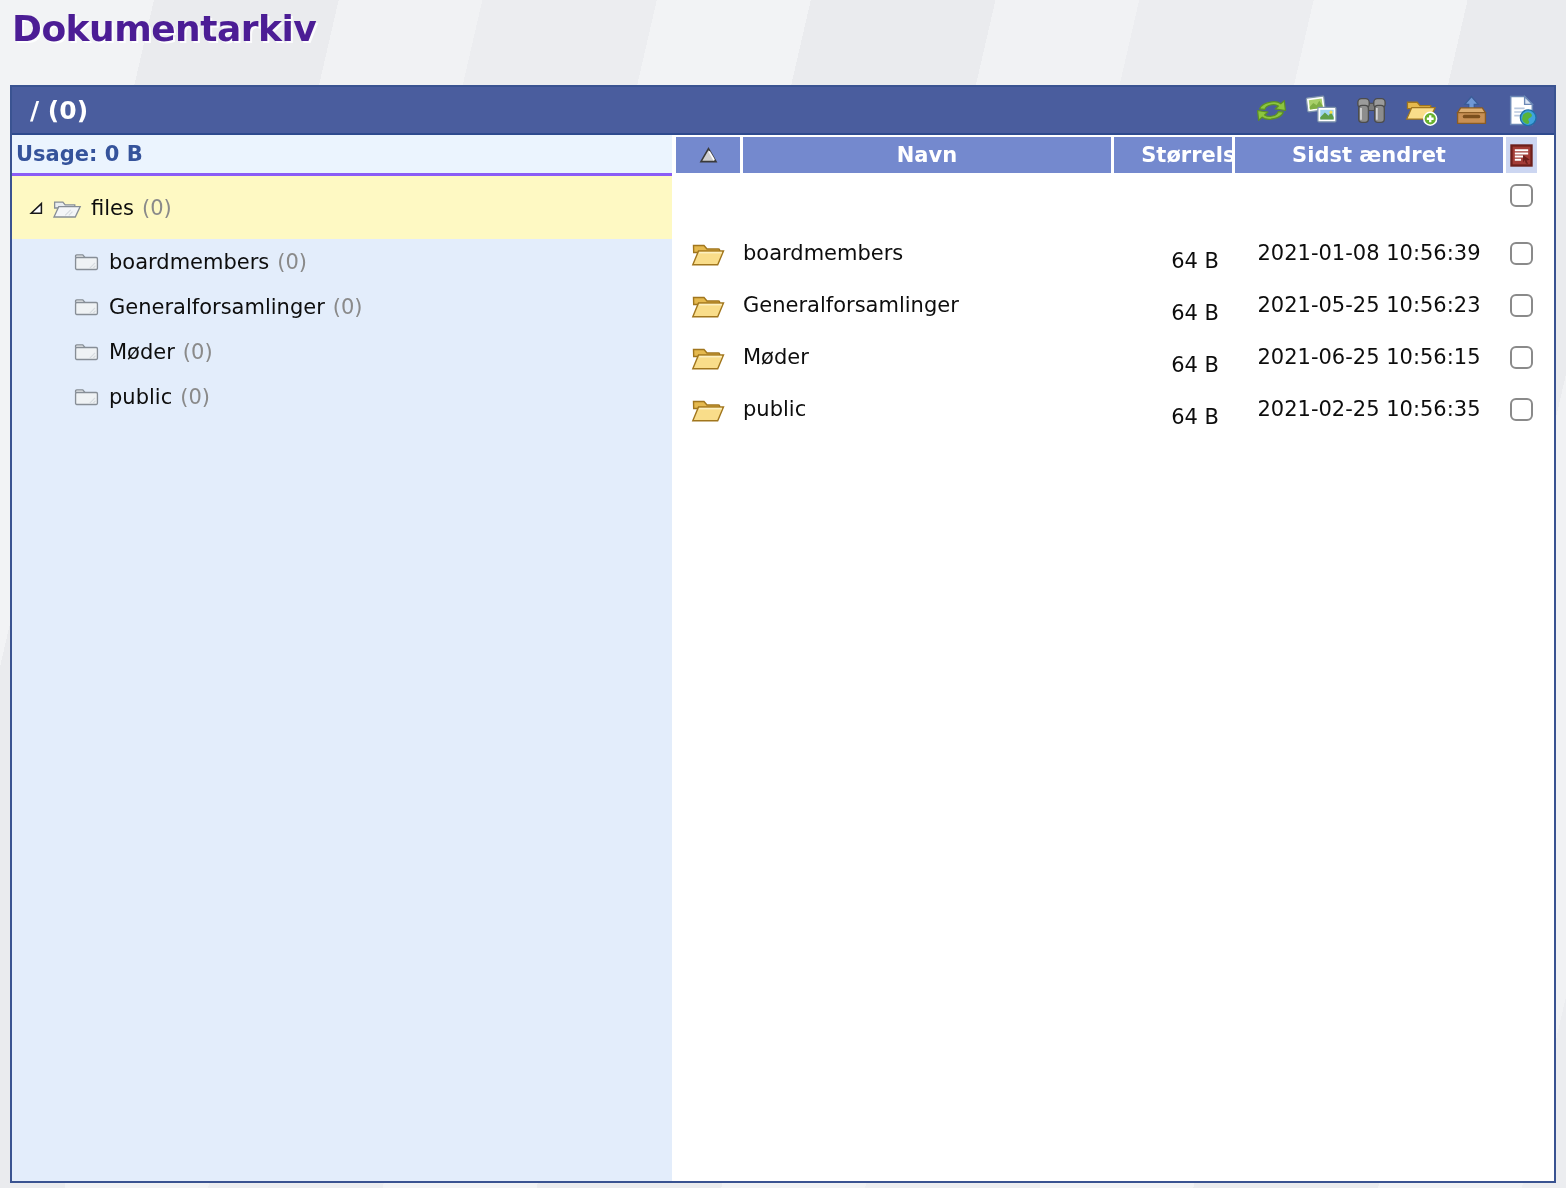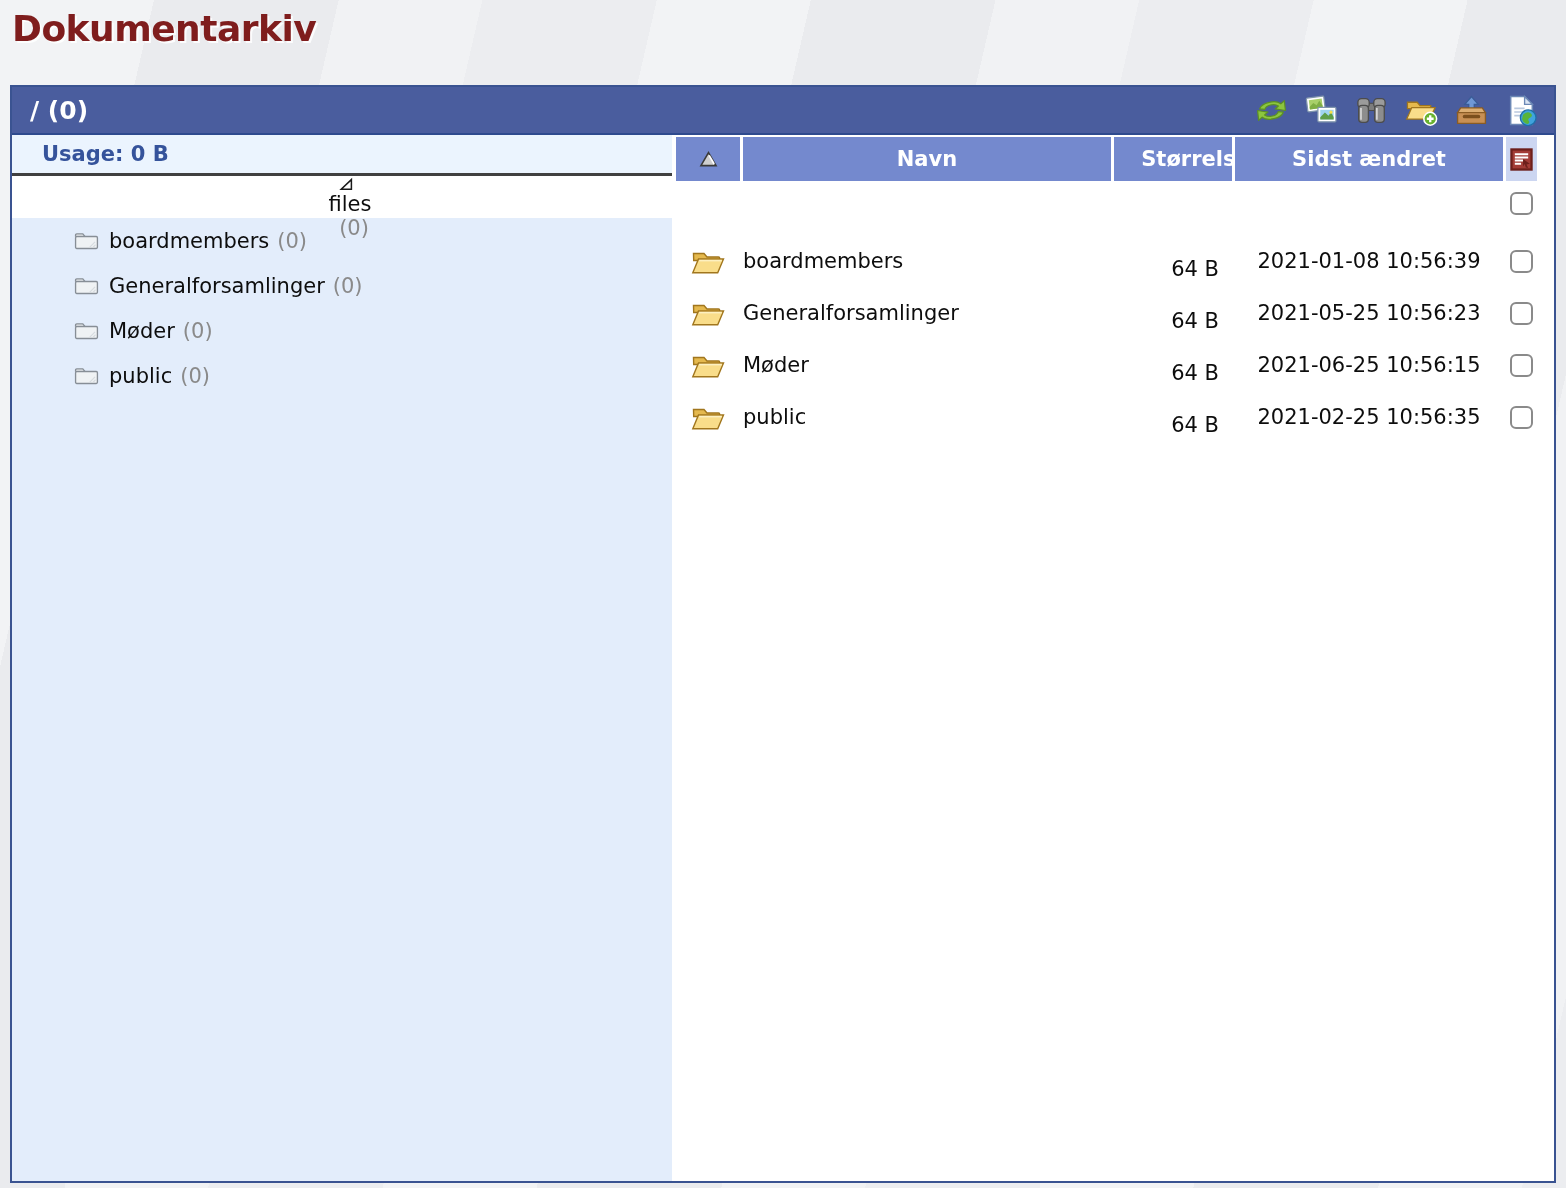--- a/index.html
+++ b/index.html
@@ -12,21 +12,21 @@
       #f2f3f5 0px, #f2f3f5 150px,
       #eaebee 150px, #eaebee 330px,
       #f1f2f4 330px, #f1f2f4 470px,
       #ecedf0 470px, #ecedf0 640px);
   }
 
   
   .page-title {
     margin: 0; position: absolute; left: 12px; top: 8px;
     font-size: 36px; font-weight: bold; letter-spacing: -0.5px;
-    color: #7f1d1d;
+    color: #4c1d95;
     text-shadow: 2px 2px 0 rgba(255,255,255,0.85);
   }
 
   
   .panel {
     position: absolute; left: 10px; top: 85px;
     width: 1546px; height: 1098px;
     border: 2px solid #3a5391;
     background: #ffffff;
     display: flex; flex-direction: column;
@@ -57,43 +57,43 @@
   
   .sidebar {
     width: 664px; flex: none;
     background: #e3edfb;
     border-right: 4px solid #ffffff;
     display: flex; flex-direction: column;
   }
   .usage-header {
     height: 41px; flex: none;
     background: #ebf4fe;
-    border-bottom: 3px solid #404040;
+    border-bottom: 3px solid #8b5cf6;
     display: flex; align-items: center;
-    padding-left: 30px;
+    padding-left: 4px;
     font-size: 21px; font-weight: bold; color: #35539b;
   }
   .tree { flex: 1; }
   .tree-row {
     display: flex; align-items: center;
     font-size: 21px; color: #0d0d0d;
     cursor: pointer;
   }
-  .tree-row.root { height: 42px; background: #ffffff; padding-left: 16px; flex-direction: column; }
+  .tree-row.root { height: 63px; background: #fef9c3; padding-left: 16px; }
   .tree-row.child { height: 45px; padding-left: 62px; }
   .tree-row .icon-wrap { display: flex; align-items: center; }
   .expander { width: 16px; height: 16px; margin-right: 8px; }
   .fold-open-gray { width: 30px; height: 22px; margin-right: 9px; }
   .fold-closed-gray { width: 25px; height: 19px; margin-right: 10px; }
   .tree-label { color: #0d0d0d; }
   .tree-count { color: #8a8a8a; margin-left: 8px; }
 
   
   .main { flex: 1; background: #ffffff; display: flex; flex-direction: column; }
-  .thead { display: flex; gap: 3px; margin-top: 2px; height: 44px; flex: none; }
+  .thead { display: flex; gap: 3px; margin-top: 2px; height: 36px; flex: none; }
   .th {
     background: #7489ce; color: #ffffff;
     font-size: 21px; font-weight: bold;
     display: flex; align-items: center; justify-content: center;
     cursor: pointer;
   }
   .th-sort { width: 64px; }
   .th-name { width: 368px; }
   .th-size { width: 118px; padding-left: 45px; }
   .th-mod  { width: 268px; }

